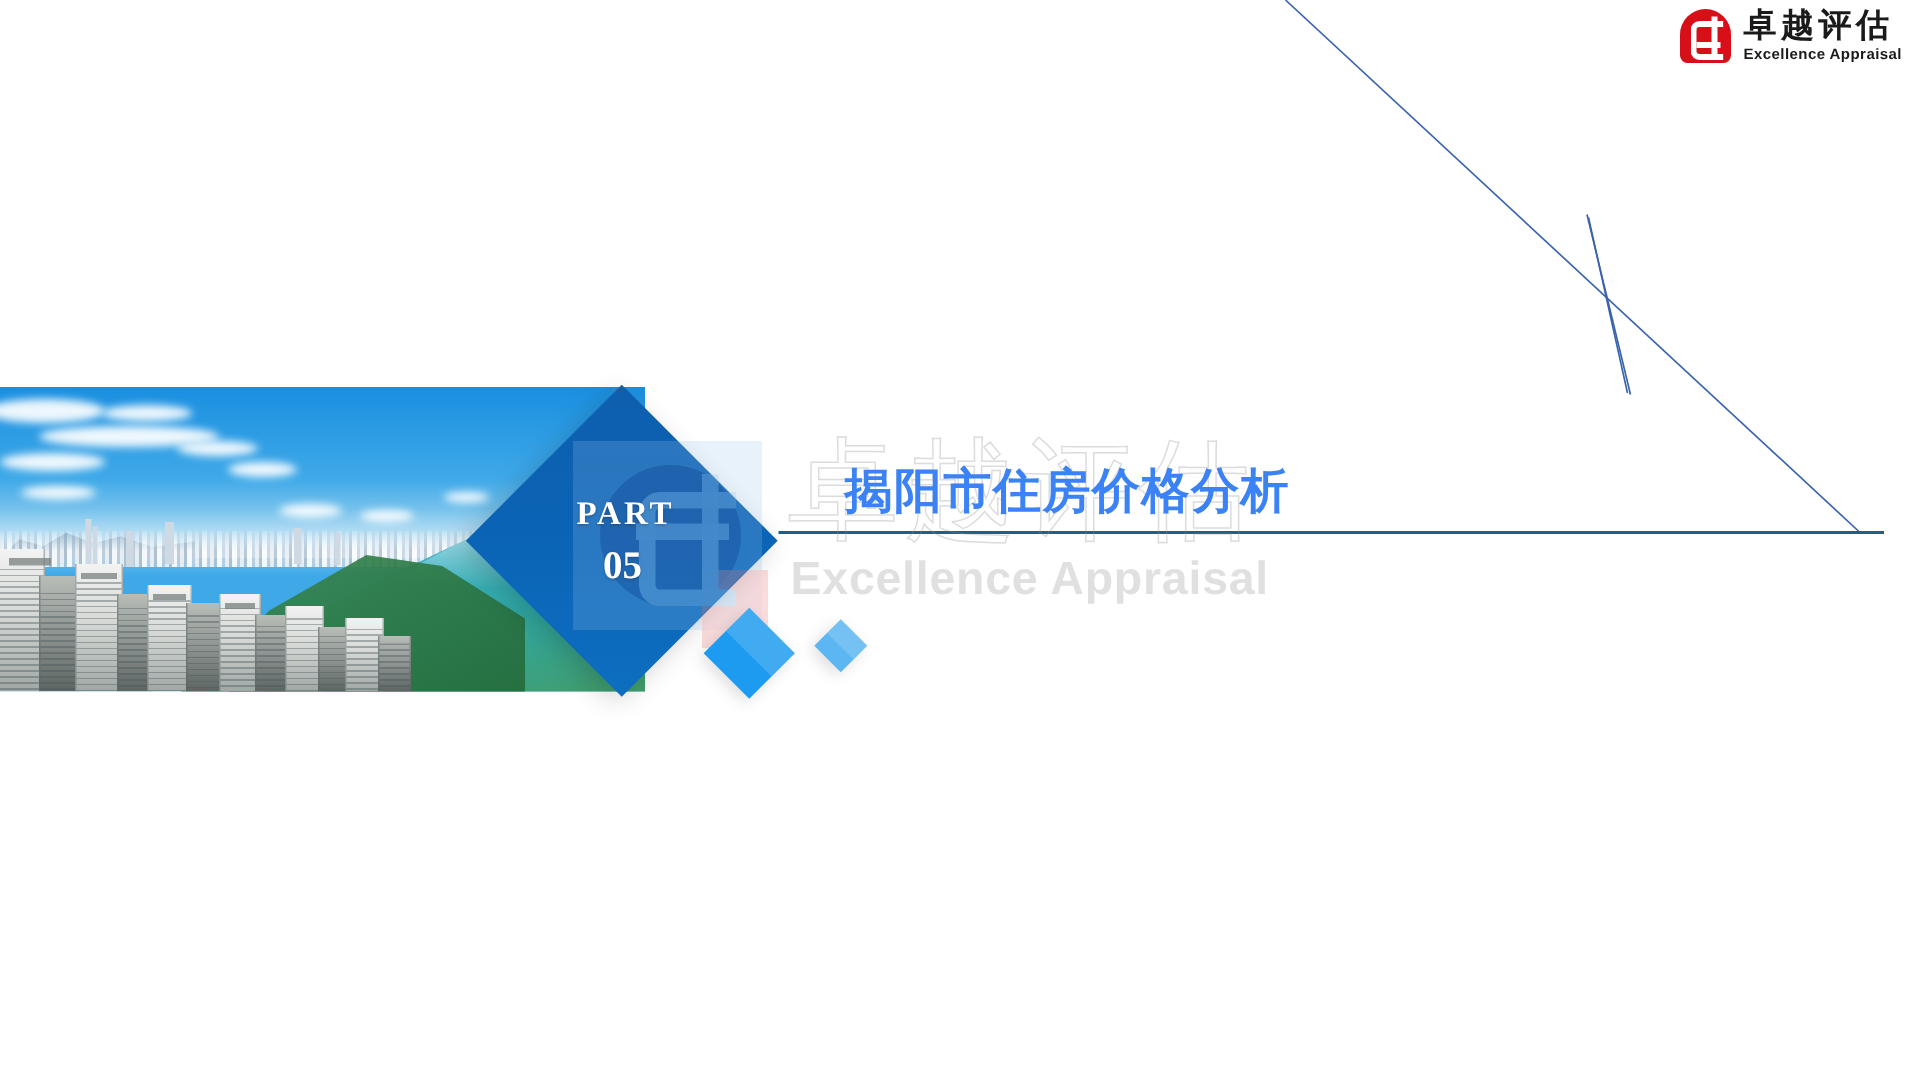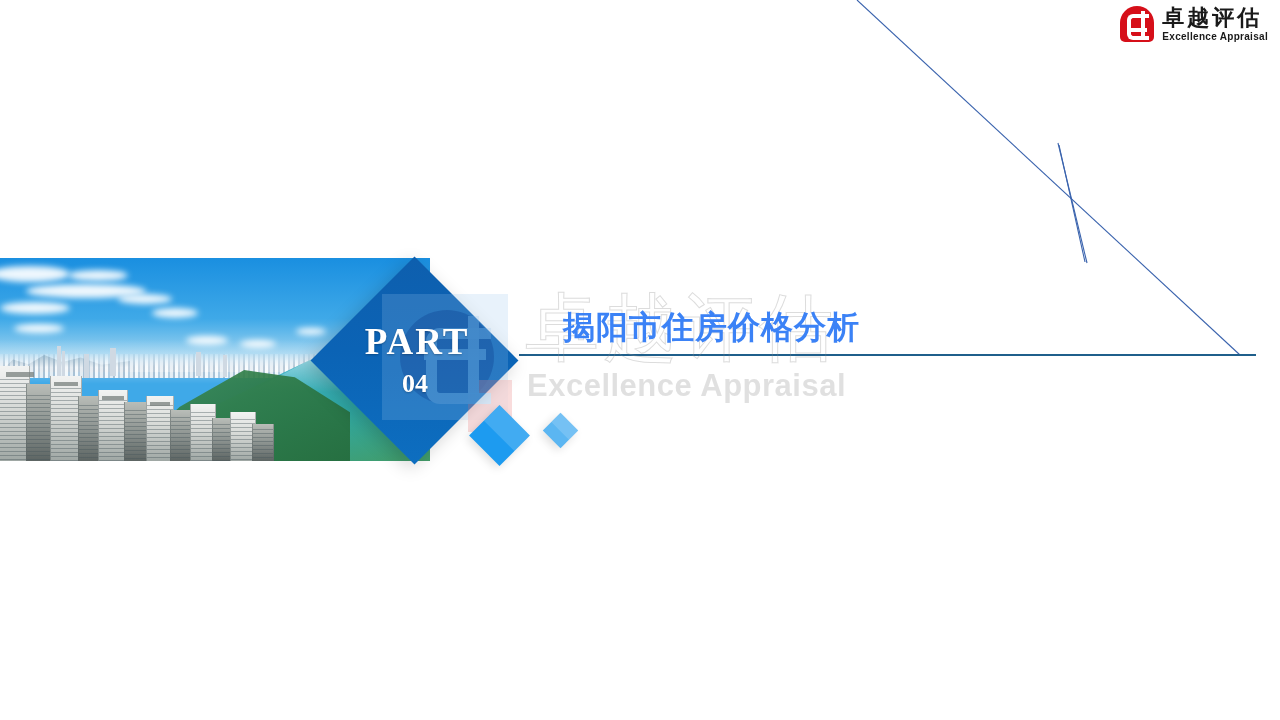--- a/index.html
+++ b/index.html
@@ -229,21 +229,21 @@
     width: 208px; height: 208px;
     display: flex;
     flex-direction: column;
     align-items: center;
     justify-content: center;
     color: #ffffff;
     font-family: "Liberation Serif", "DejaVu Serif", serif;
     text-shadow: 0 1px 2px rgba(0,0,0,0.25);
   }
   .part-label {
-    font-size: 37px;
+    font-size: 22px;
     font-weight: 700;
     letter-spacing: 2px;
     line-height: 1;
     margin-left: 6px;
   }
   .part-number {
     font-size: 26px;
     font-weight: 700;
     line-height: 1;
     margin-top: 11px;
@@ -468,21 +468,21 @@
       <div class="dl-square"></div>
       <div class="dl-circle"></div>
       <div class="dl-pink"></div>
       <div class="dl-c"></div>
       <div class="dl-bar"></div>
       <div class="dl-stem"></div>
     </div>
 
     <div class="part-text">
       <div class="part-label">PART</div>
-      <div class="part-number">04</div>
+      <div class="part-number">05</div>
     </div>
   </div>
 
   <div class="mini-diamond md-big">
     <div class="top-face"></div>
   </div>
   <div class="mini-diamond md-small">
     <div class="top-face"></div>
   </div>
 

